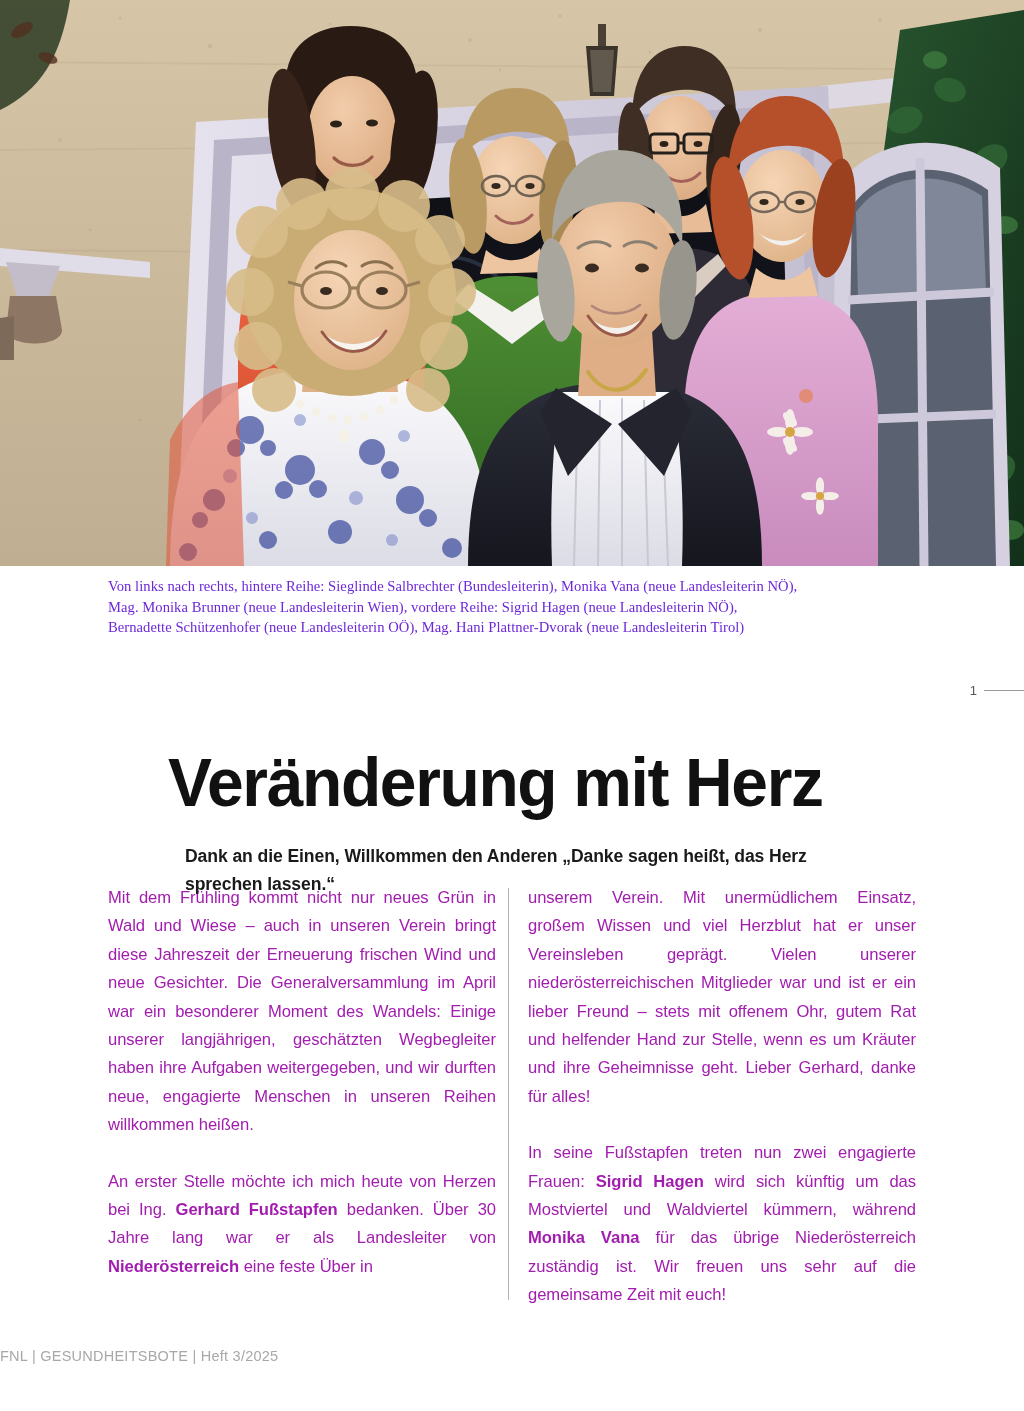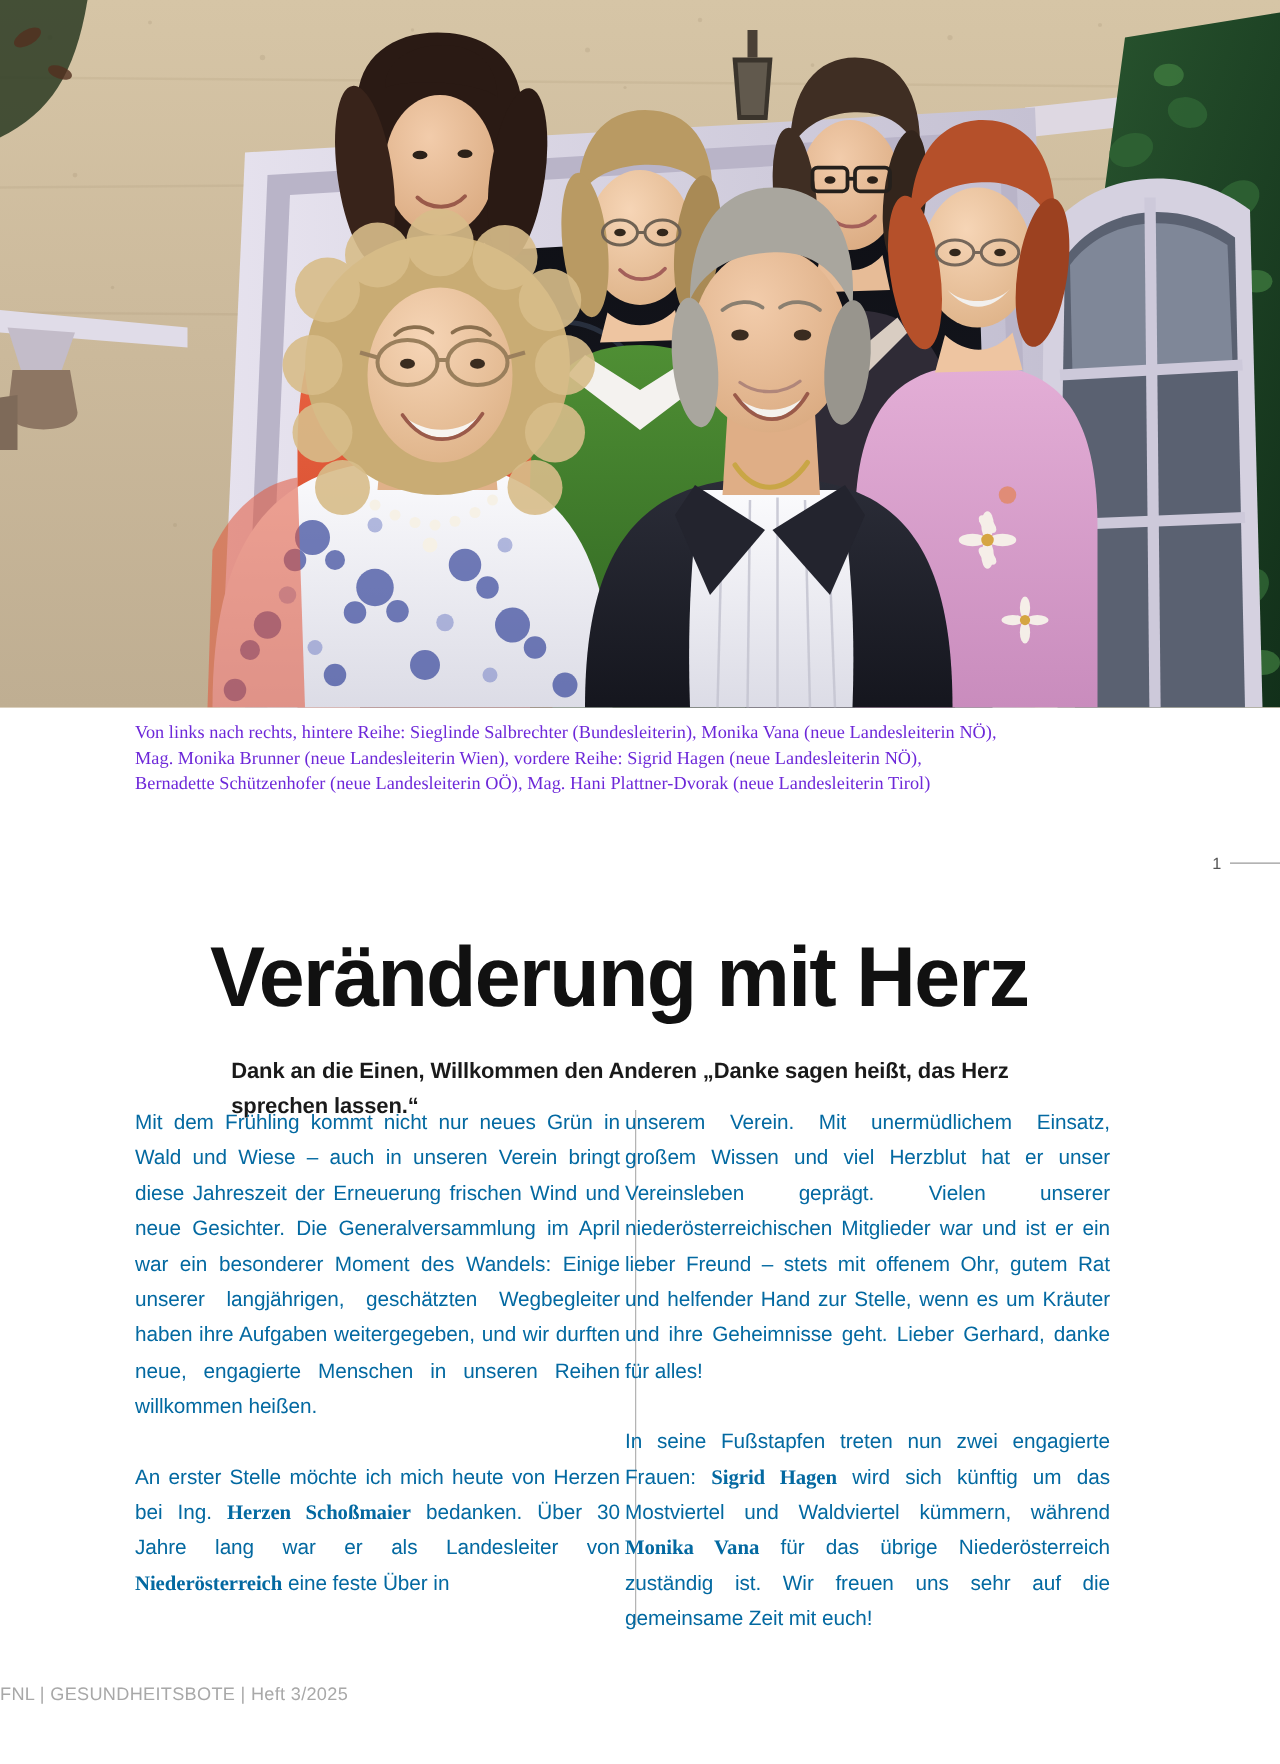--- a/index.html
+++ b/index.html
@@ -95,30 +95,30 @@
 
   
   .col {
     position: absolute;
     top: 884px;
     width: 388px;
     font-family: "Liberation Sans", sans-serif;
     font-size: 16.6px;
     line-height: 28.4px;
     text-align: justify;
-    color: #0369a1;
+    color: #a21caf;
     letter-spacing: -0.05px;
     -webkit-hyphens: none;
     hyphens: none;
   }
   .col.left  { left: 108px; }
-  .col.right { left: 500px; }
+  .col.right { left: 528px; }
   .col p { margin: 0 0 28px 0; }
   .col p:last-child { margin-bottom: 0; }
-  .col b { font-weight: bold; font-family: Liberation Serif, serif; }
+  .col b { font-weight: bold; }
 
   .col-divider {
     position: absolute;
     left: 508px;
     top: 888px;
     width: 1px;
     height: 412px;
     background: #b4b4b4;
   }
 
@@ -502,21 +502,21 @@
 </div>
 
 <h1 class="headline">Veränderung mit Herz</h1>
 
 <p class="subtitle">Dank an die Einen, Willkommen den Anderen „Danke sagen heißt, das Herz sprechen lassen.“</p>
 
 <div class="col-divider"></div>
 
 <div class="col left">
   <p>Mit dem Frühling kommt nicht nur neues Grün in Wald und Wiese – auch in unseren Verein bringt diese Jahreszeit der Erneuerung frischen Wind und neue Gesichter. Die Generalversammlung im April war ein besonderer Moment des Wandels: Einige unserer langjährigen, geschätzten Wegbegleiter haben ihre Aufgaben weitergegeben, und wir durften neue, engagierte Menschen in unseren Reihen willkommen heißen.</p>
-  <p><span>An erster Stelle möchte ich mich heute von Herzen bei Ing. </span><b>Herzen Schoßmaier</b><span> bedanken. Über 30 Jahre lang war er als Landesleiter von </span><b>Niederösterreich</b><span> eine feste Über in</span></p>
+  <p><span>An erster Stelle möchte ich mich heute von Herzen bei Ing. </span><b>Gerhard Fußstapfen</b><span> bedanken. Über 30 Jahre lang war er als Landesleiter von </span><b>Niederösterreich</b><span> eine feste Über in</span></p>
 </div>
 
 <div class="col right">
   <p>unserem Verein. Mit unermüdlichem Einsatz, großem Wissen und viel Herzblut hat er unser Vereinsleben geprägt. Vielen unserer niederösterreichischen Mitglieder war und ist er ein lieber Freund – stets mit offenem Ohr, gutem Rat und helfender Hand zur Stelle, wenn es um Kräuter und ihre Geheimnisse geht. Lieber Gerhard, danke für alles!</p>
   <p><span>In seine Fußstapfen treten nun zwei engagierte Frauen: </span><b>Sigrid Hagen</b><span> wird sich künftig um das Mostviertel und Waldviertel kümmern, während </span><b>Monika Vana</b><span> für das übrige Niederösterreich zuständig ist. Wir freuen uns sehr auf die gemeinsame Zeit mit euch!</span></p>
 </div>
 
 <div class="footer">FNL | GESUNDHEITSBOTE | Heft 3/2025</div>
 
 </body></html>

